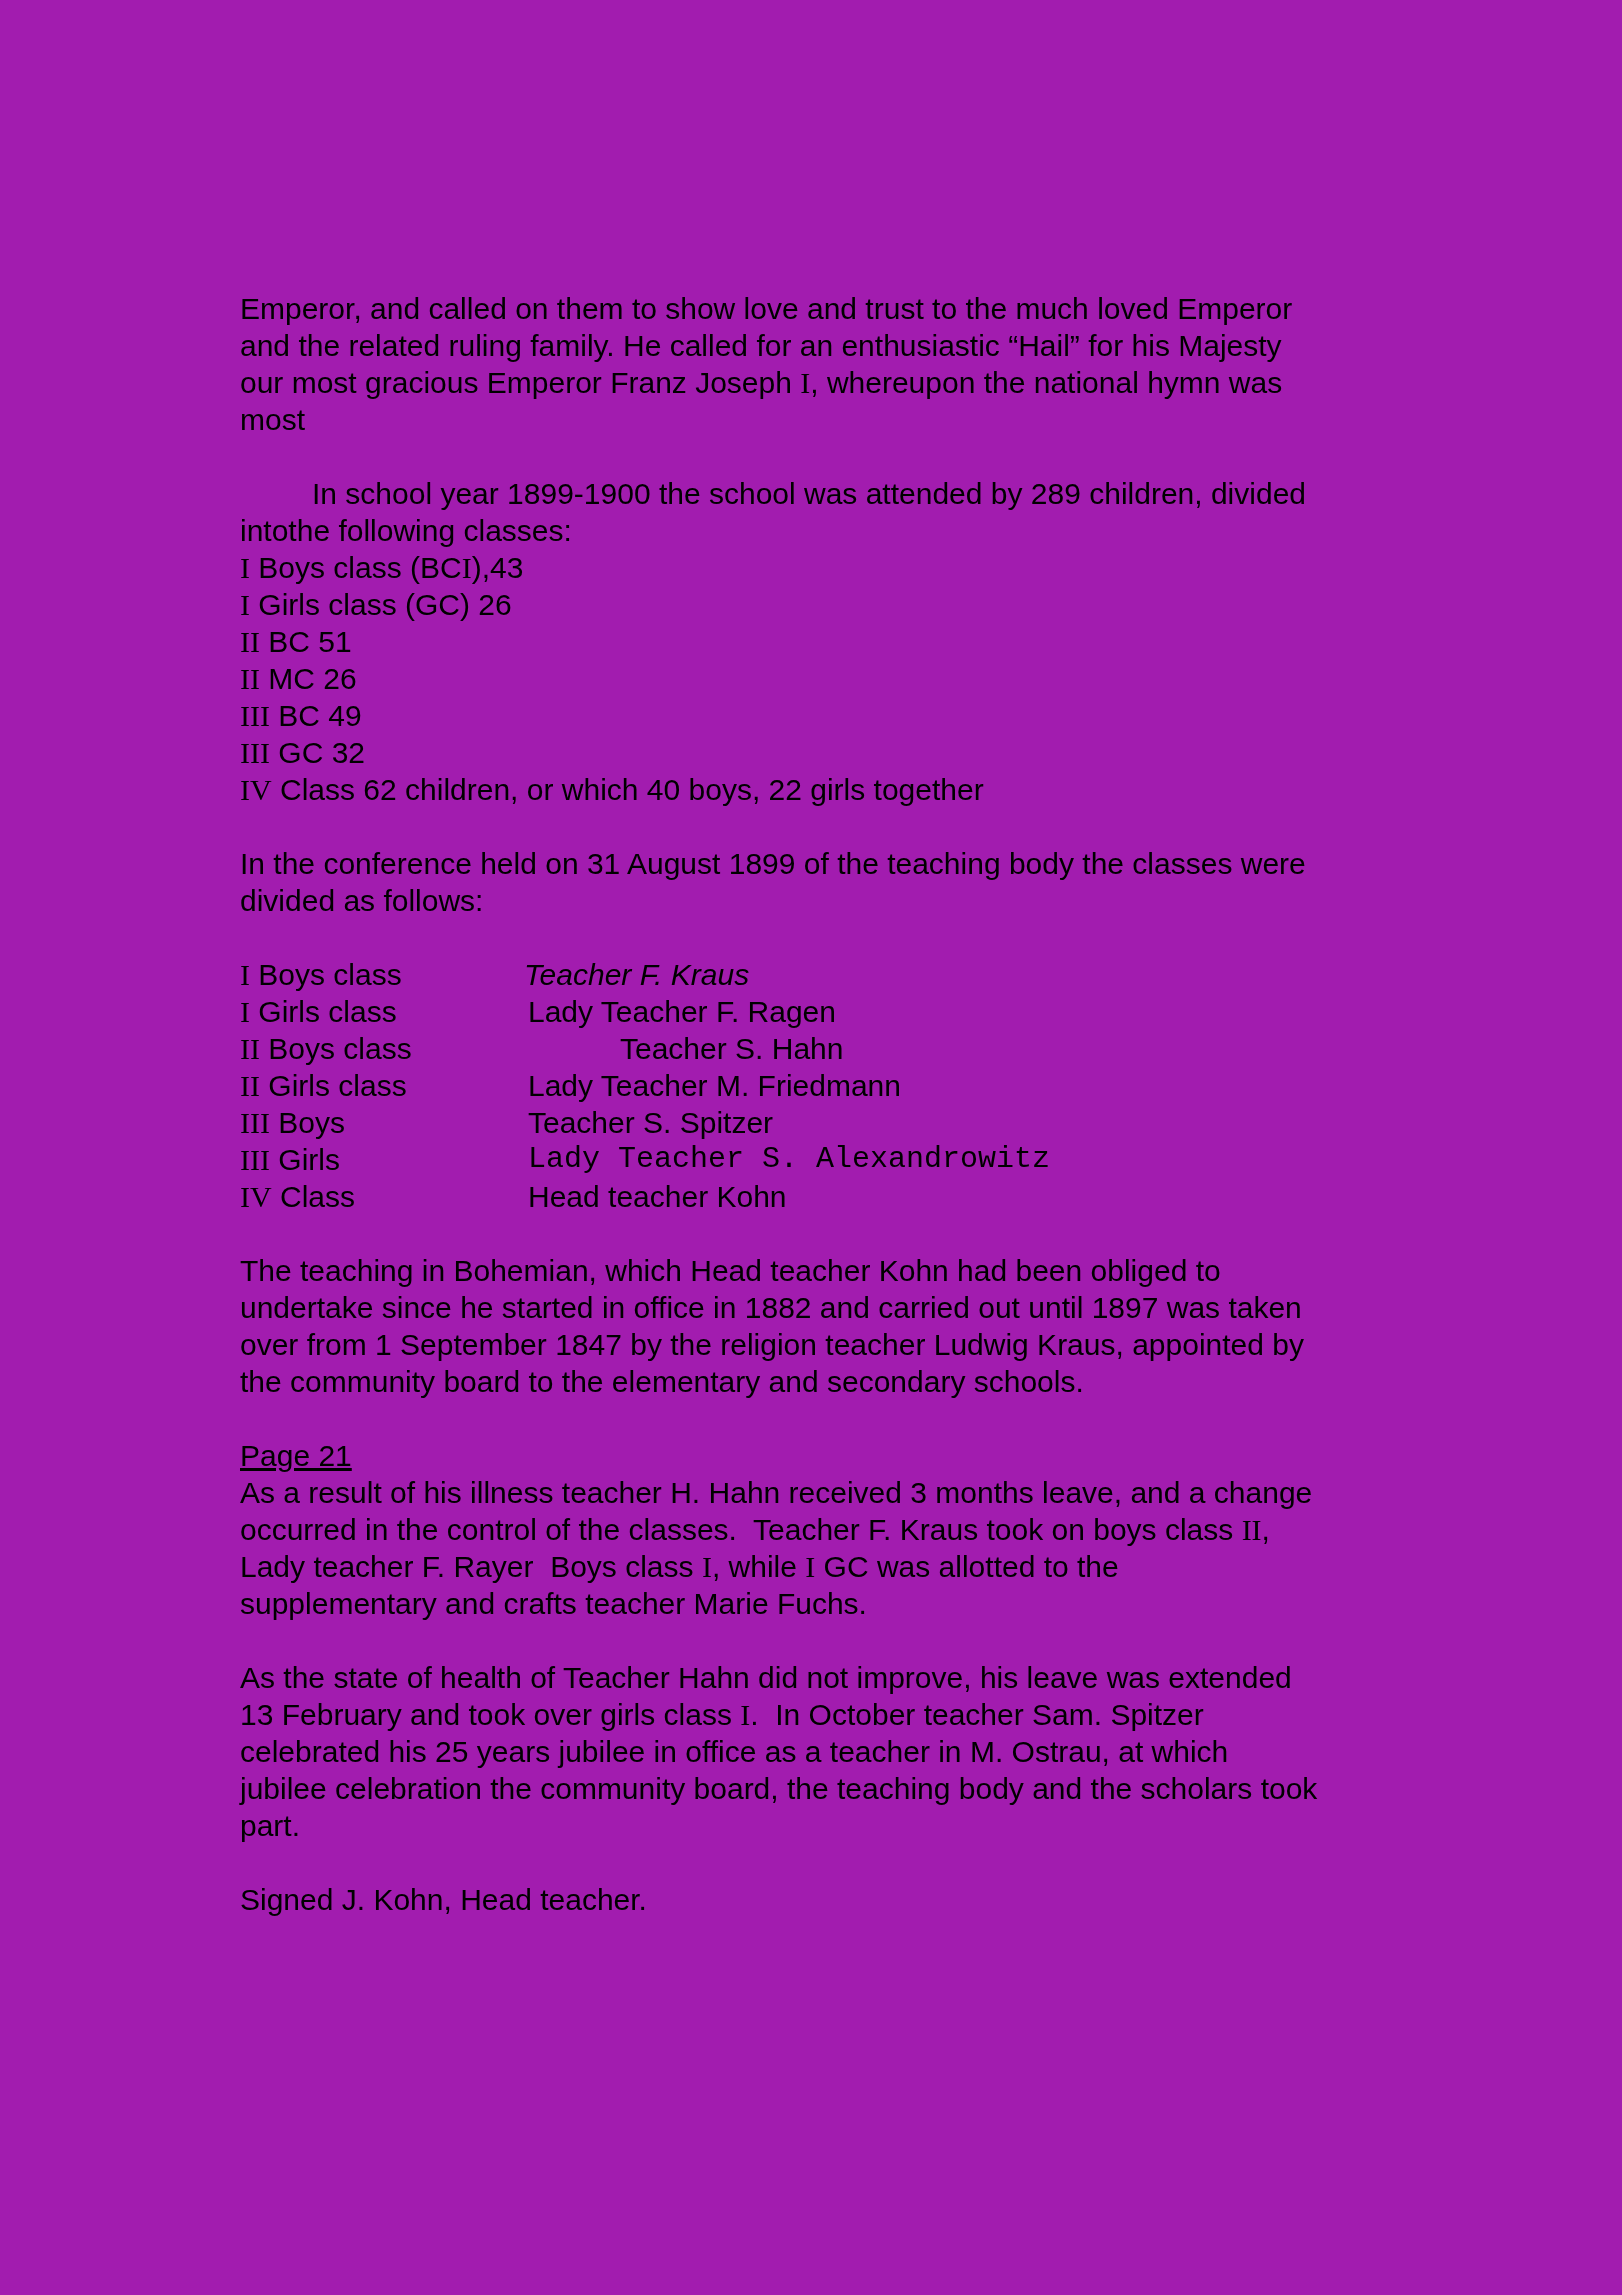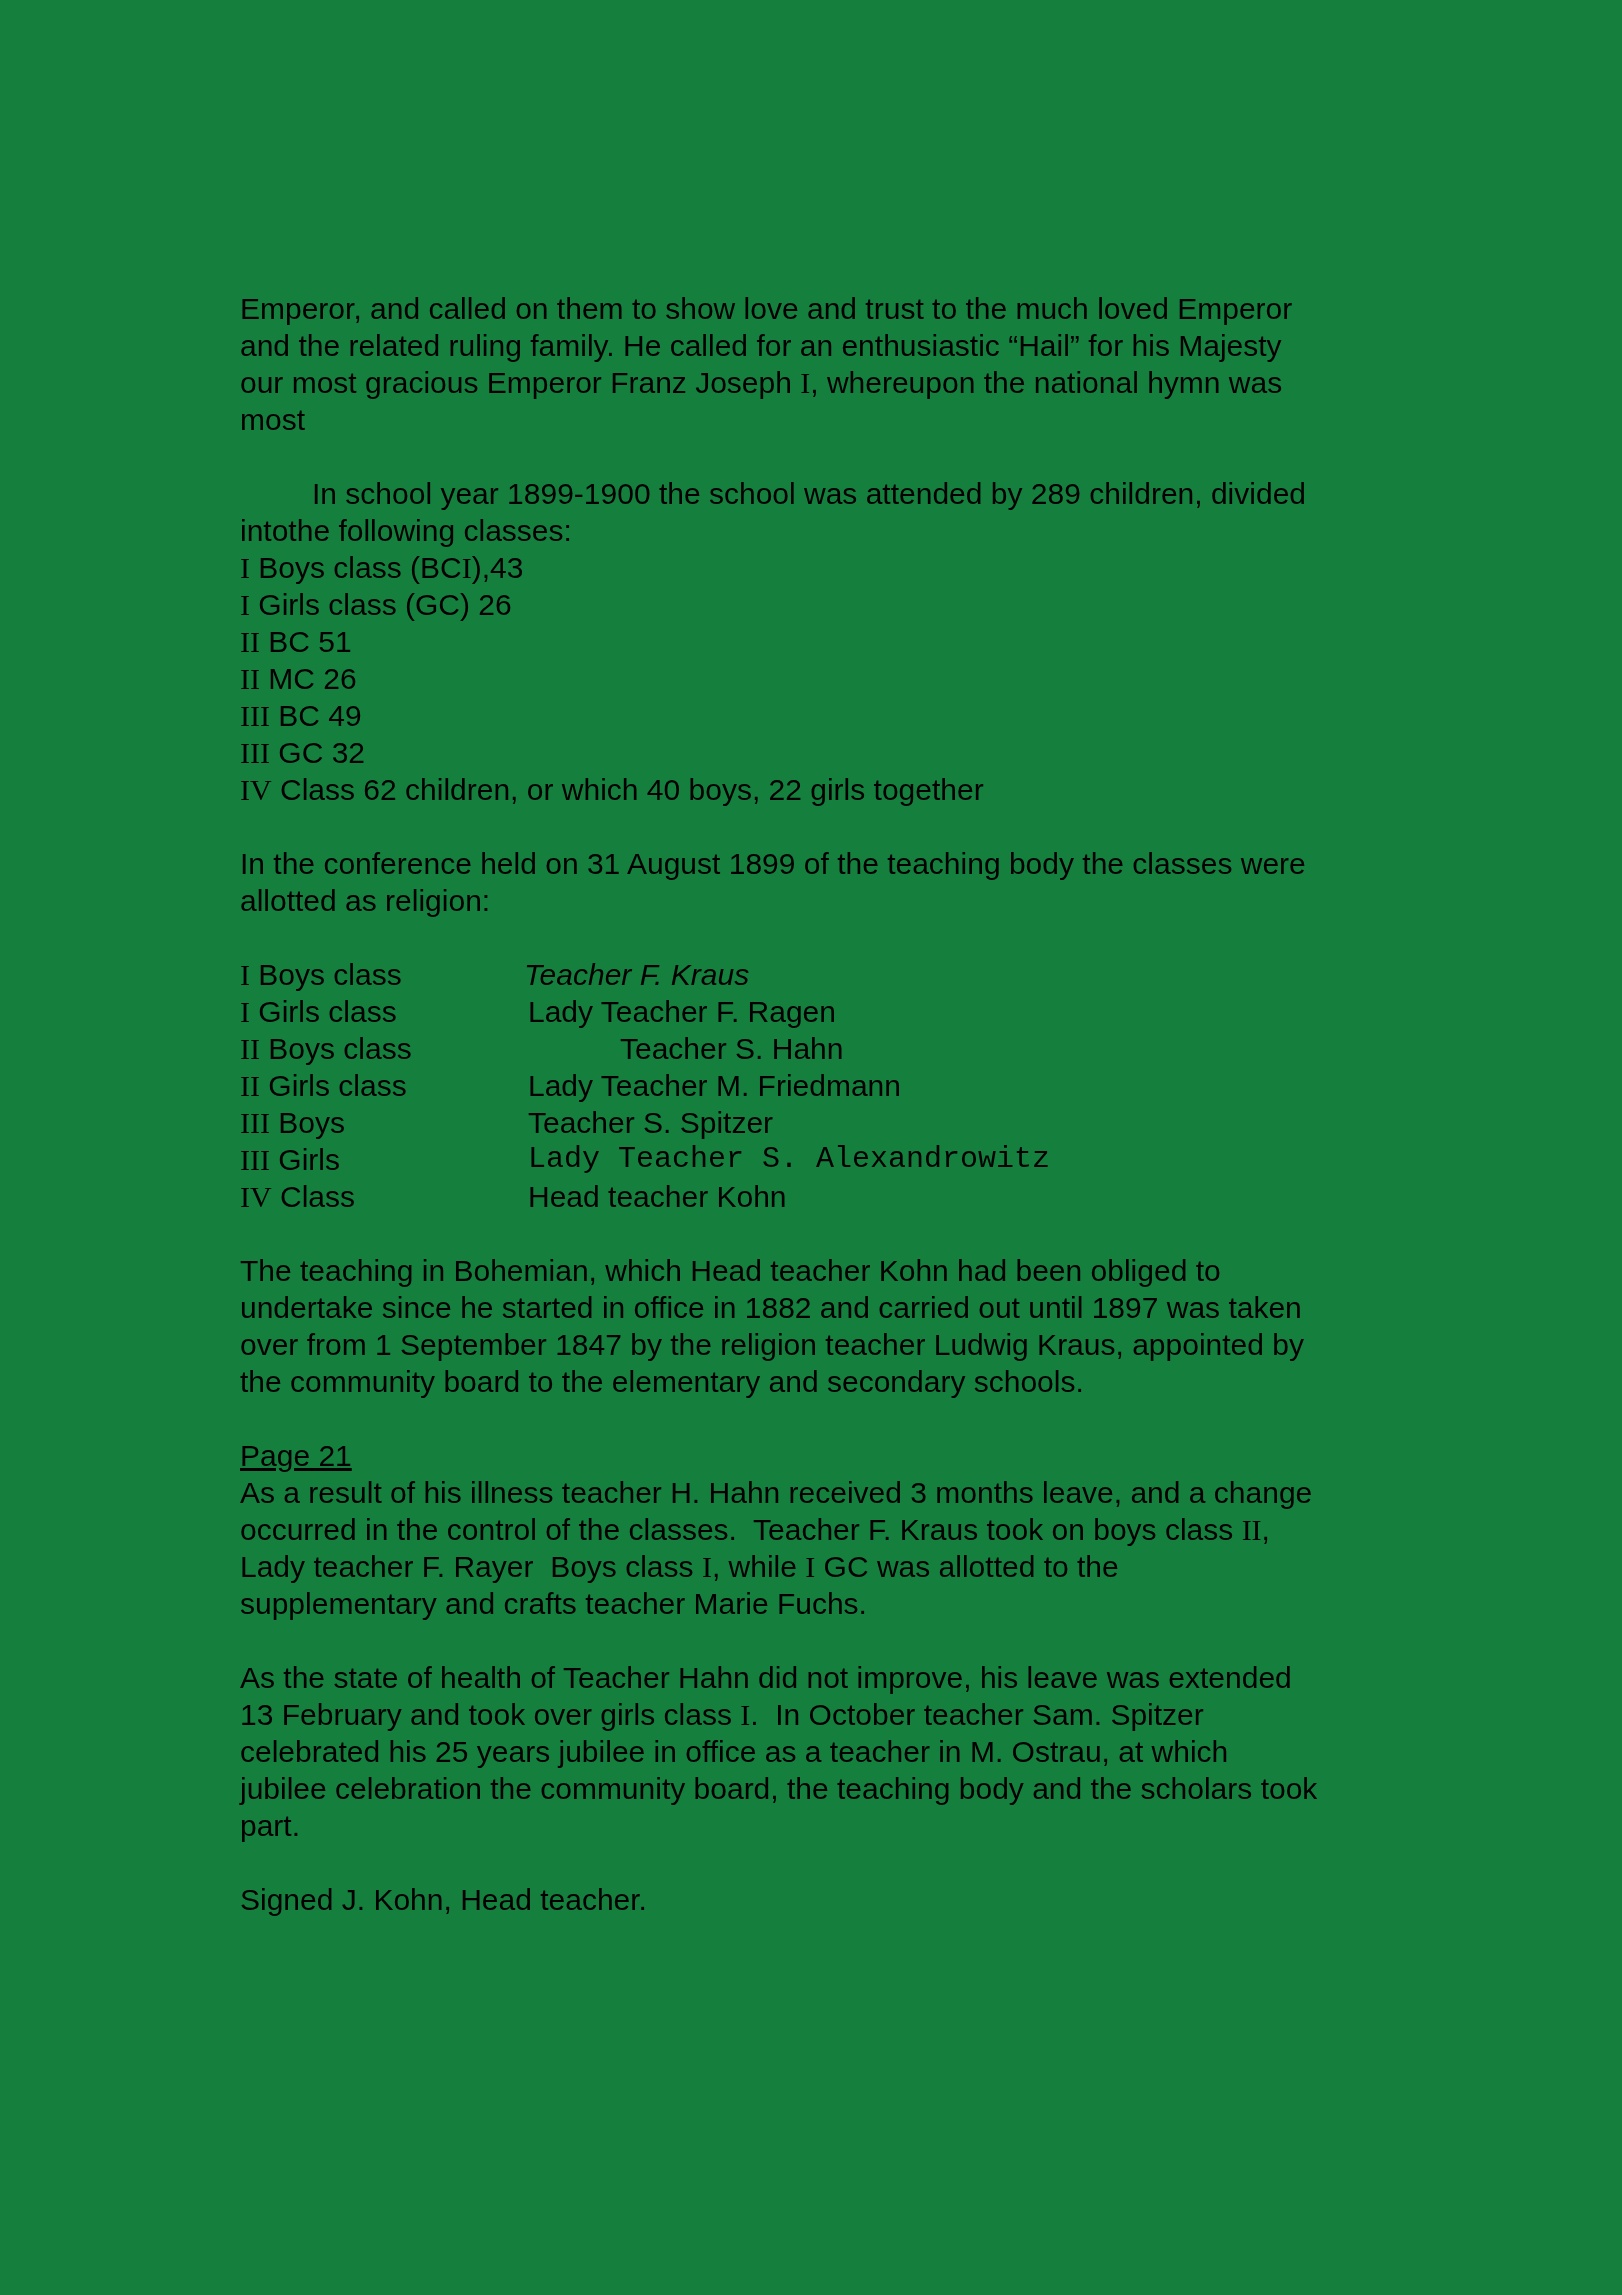--- a/index.html
+++ b/index.html
@@ -37,39 +37,39 @@
   .serif {
     font-family: "Liberation Serif", serif;
   }
   .underline {
     text-decoration: underline;
   }
 </style>
 </head>
 <body>
 
-<div class="page" style="background: #15803d; color: rgb(0, 0, 0);">
+<div class="page" style="background: #a21caf; color: rgb(0, 0, 0);">
   <div class="doc-body">
       <div class="line"><span class="run">Emperor, and called on them to show love and trust to the much loved Emperor</span></div>
       <div class="line"><span class="run">and the related ruling family. He called for an enthusiastic “Hail” for his Majesty</span></div>
       <div class="line"><span class="run">our most gracious Emperor Franz Joseph </span><span class="run serif">I</span><span class="run">, whereupon the national hymn was</span></div>
       <div class="line"><span class="run">most</span></div>
       <div class="line"></div>
       <div class="line"><span class="run abs" style="left: 72px;">In school year 1899-1900 the school was attended by 289 children, divided</span></div>
       <div class="line"><span class="run">intothe following classes:</span></div>
       <div class="line"><span class="run serif">I</span><span class="run"> Boys class (BC</span><span class="run serif">I</span><span class="run">),43</span></div>
       <div class="line"><span class="run serif">I</span><span class="run"> Girls class (GC) 26</span></div>
       <div class="line"><span class="run serif">II</span><span class="run"> BC 51</span></div>
       <div class="line"><span class="run serif">II</span><span class="run"> MC 26</span></div>
       <div class="line"><span class="run serif">III</span><span class="run"> BC 49</span></div>
       <div class="line"><span class="run serif">III</span><span class="run"> GC 32</span></div>
       <div class="line"><span class="run serif">IV</span><span class="run"> Class 62 children, or which 40 boys, 22 girls together</span></div>
       <div class="line"></div>
       <div class="line"><span class="run">In the conference held on 31 August 1899 of the teaching body the classes were</span></div>
-      <div class="line"><span class="run">allotted as religion:</span></div>
+      <div class="line"><span class="run">divided as follows:</span></div>
       <div class="line"></div>
       <div class="line"><span class="run serif">I</span><span class="run"> Boys class</span><span class="run abs" style="left: 284px; font-style: italic;">Teacher F. Kraus</span></div>
       <div class="line"><span class="run serif">I</span><span class="run"> Girls class</span><span class="run abs" style="left: 288px;">Lady Teacher F. Ragen</span></div>
       <div class="line"><span class="run serif">II</span><span class="run"> Boys class</span><span class="run abs" style="left: 380px;">Teacher S. Hahn</span></div>
       <div class="line"><span class="run serif">II</span><span class="run"> Girls class</span><span class="run abs" style="left: 288px;">Lady Teacher M. Friedmann</span></div>
       <div class="line"><span class="run serif">III</span><span class="run"> Boys</span><span class="run abs" style="left: 288px;">Teacher S. Spitzer</span></div>
       <div class="line"><span class="run serif">III</span><span class="run"> Girls</span><span class="run abs" style="left: 288px; font-family: Liberation Mono, monospace;">Lady Teacher S. Alexandrowitz</span></div>
       <div class="line"><span class="run serif">IV</span><span class="run"> Class</span><span class="run abs" style="left: 288px;">Head teacher Kohn</span></div>
       <div class="line"></div>
       <div class="line"><span class="run">The teaching in Bohemian, which Head teacher Kohn had been obliged to</span></div>

